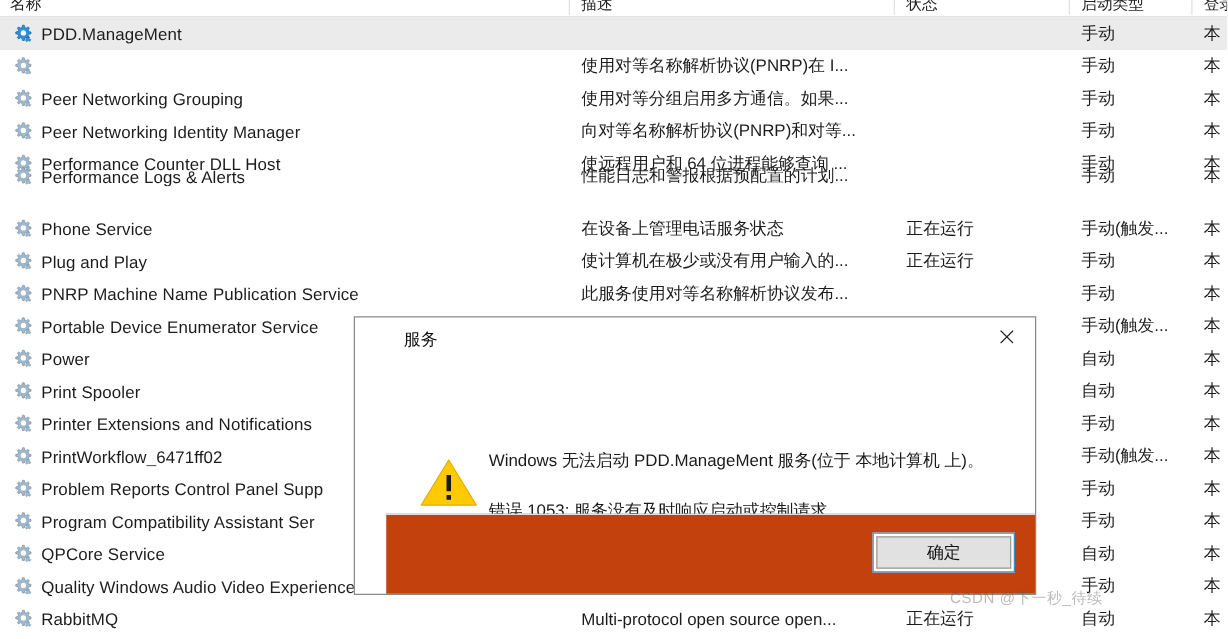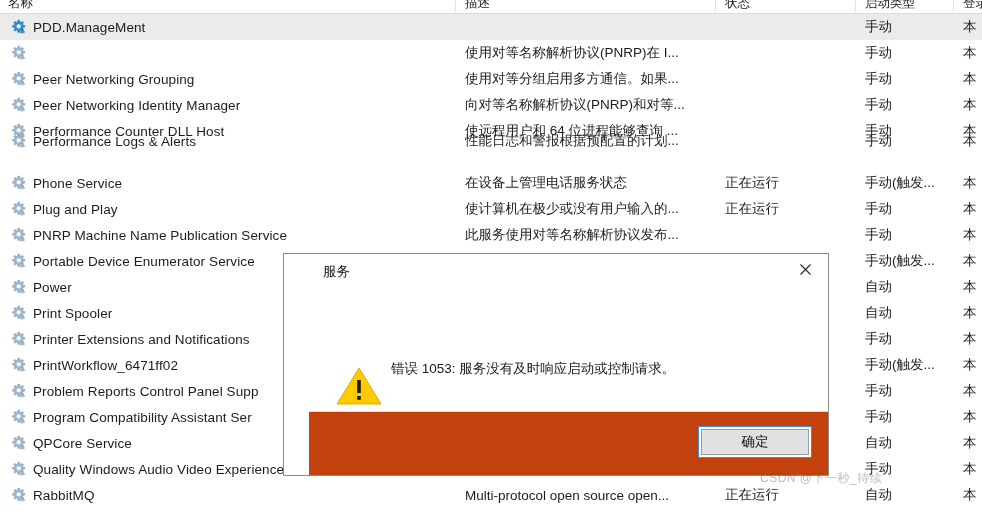--- a/index.html
+++ b/index.html
@@ -436,20 +436,21 @@
 
     <div class="dlg-body">
       <div class="warn">
         <svg viewBox="0 0 46 40" aria-hidden="true">
           <path d="M23 2 L45 38 L1 38 Z" fill="#ffcb00" stroke="#e0ae00" stroke-width="1" stroke-linejoin="round"></path>
           <rect x="21.2" y="14" width="3.6" height="13" fill="#1a1a1a"></rect>
           <rect x="21.2" y="30" width="3.6" height="3.8" fill="#1a1a1a"></rect>
         </svg>
       </div>
       <div class="msg">
+        <p class="l1">Windows 无法启动 PDD.ManageMent 服务(位于 本地计算机 上)。</p>
         <p class="l2">错误 1053: 服务没有及时响应启动或控制请求。</p>
       </div>
     </div>
 
     <div class="dlg-foot">
       <div class="ok-wrap">
         <div class="ok-btn">确定</div>
       </div>
     </div>
   </div>

